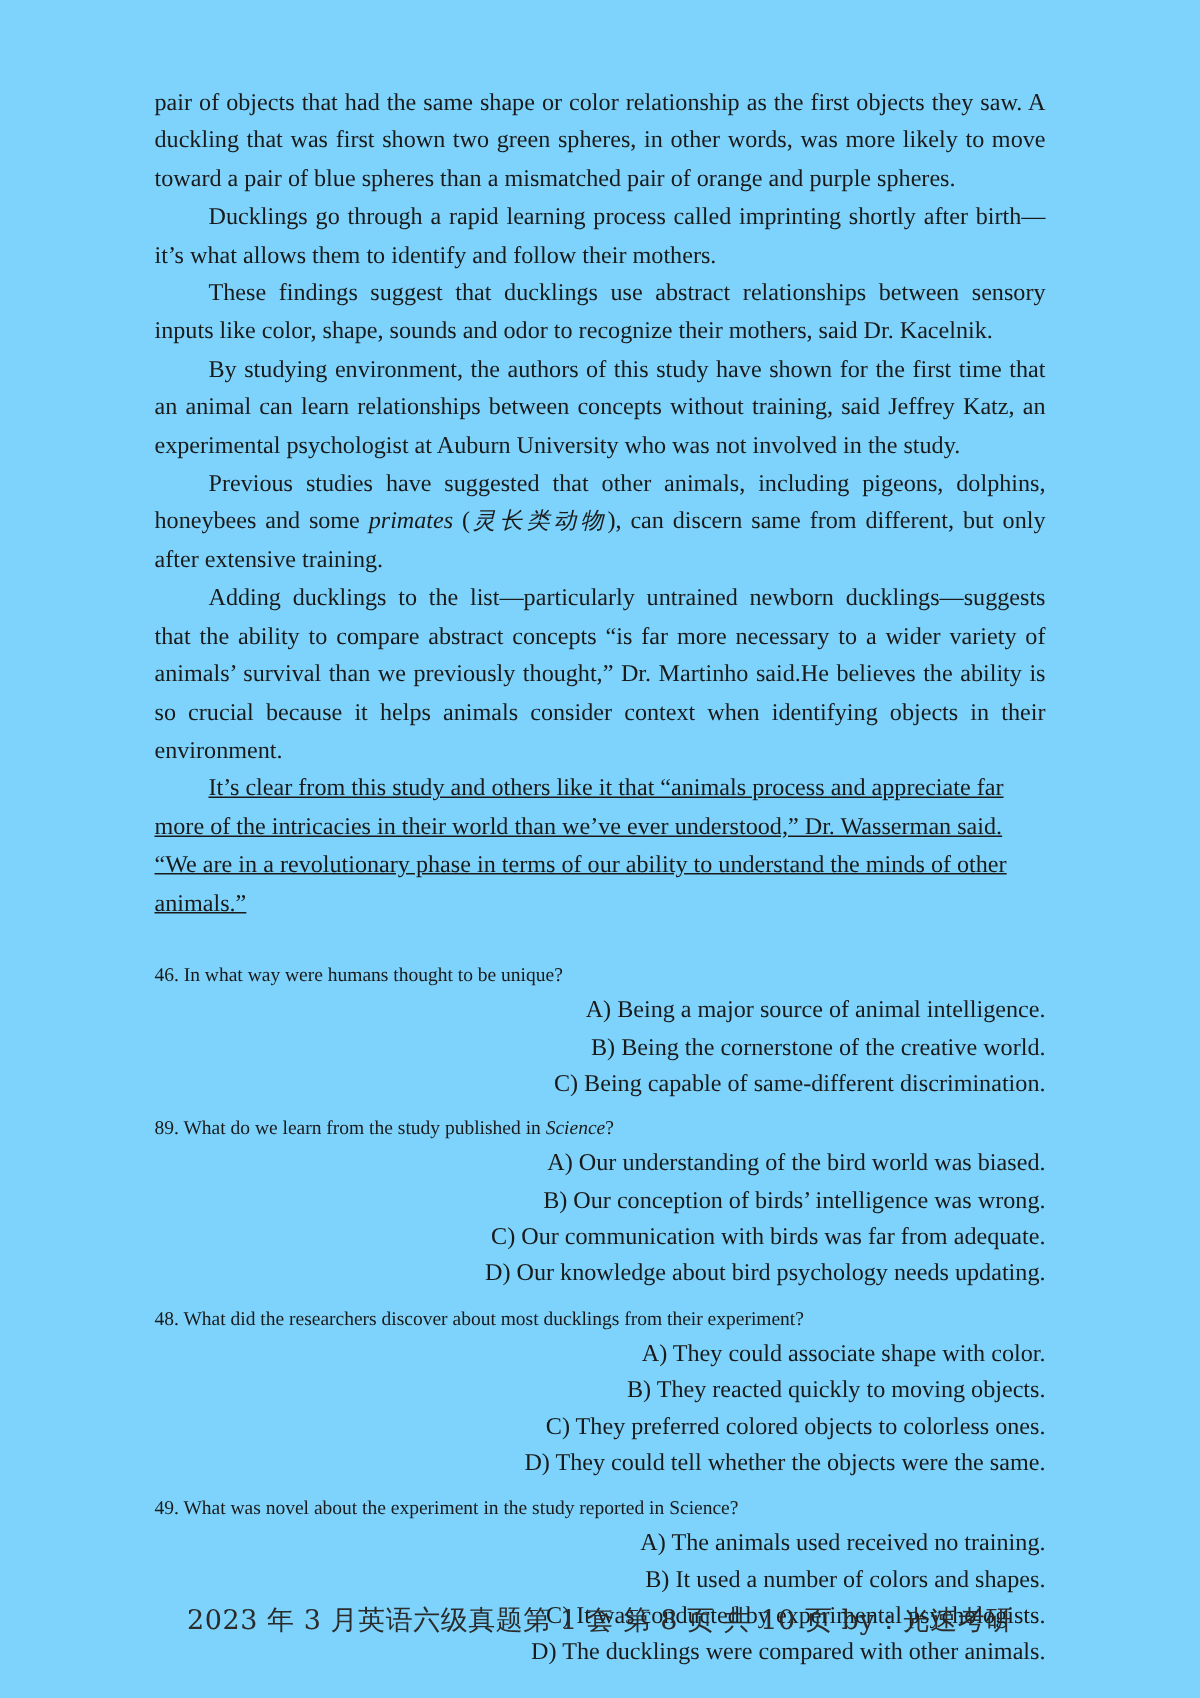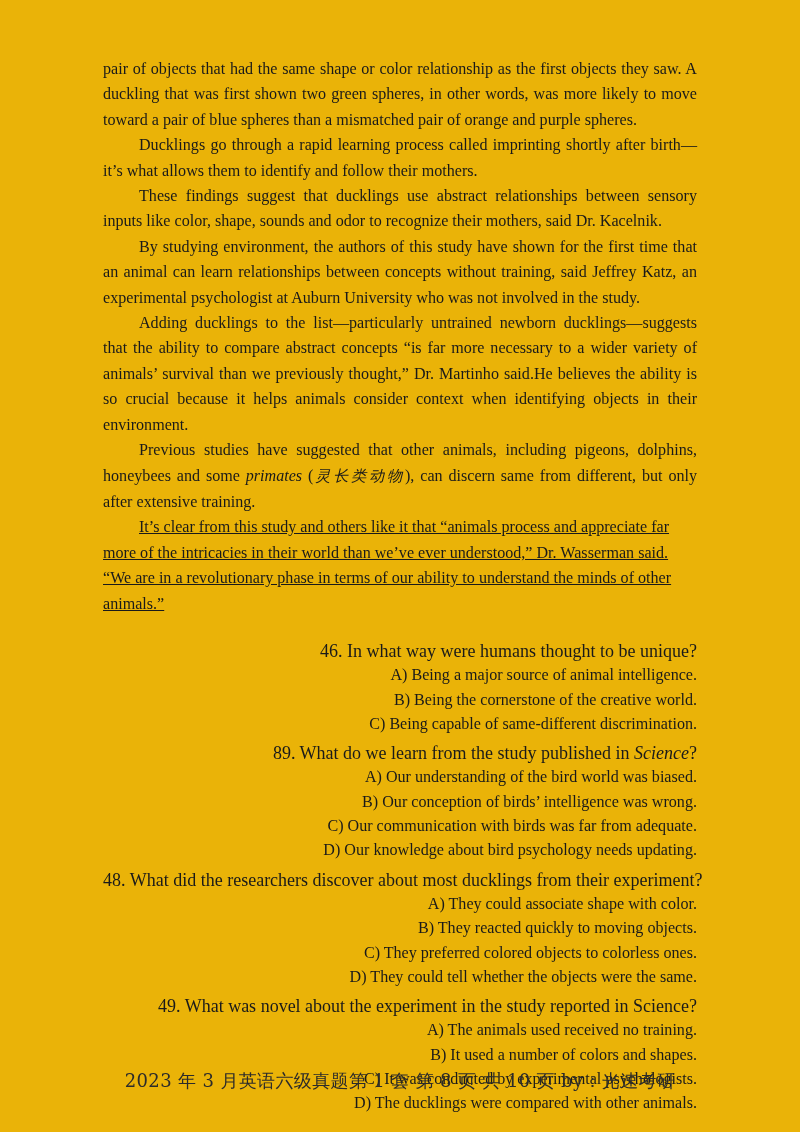--- a/index.html
+++ b/index.html
@@ -14,21 +14,21 @@
     font-family: "Liberation Serif", "DejaVu Serif", serif;
     color: #1a1a1a;
     overflow: hidden;
   }
   #page {
     position: absolute;
     left: 0;
     top: 0;
     width: 800px;
     height: 1132px;
-    background: #eab308;
+    background: #7dd3fc;
   }
   #content {
     position: absolute;
     left: 103px;
     top: 56px;
     width: 594px;
   }
 
   
   .passage { }
@@ -58,24 +58,24 @@
   }
 
   
   .questions {
     margin-top: 23px;
   }
   .qblock {
     margin-bottom: 5px;
   }
   .qstem {
-    font-size: 18px;
+    font-size: 13px;
     line-height: 24.3px;
     margin: 0;
-    text-align: right;
+    text-align: left;
     white-space: nowrap;
   }
   .qstem .qnum {
     display: inline-block;
   }
   .opt {
     font-size: 16.1px;
     line-height: 24.3px;
     margin: 0;
     padding-left: 25px;
@@ -108,23 +108,23 @@
     <section class="passage">
 
       <p class="para">pair of objects that had the same shape or color relationship as the first objects they saw. A duckling that was first shown two green spheres, in other words, was more likely to move toward a pair of blue spheres than a mismatched pair of orange and purple spheres.</p>
 
       <p class="para indent">Ducklings go through a rapid learning process called imprinting shortly after birth—it’s what allows them to identify and follow their mothers.</p>
 
       <p class="para indent">These findings suggest that ducklings use abstract relationships between sensory inputs like color, shape, sounds and odor to recognize their mothers, said Dr. Kacelnik.</p>
 
       <p class="para indent">By studying environment, the authors of this study have shown for the first time that an animal can learn relationships between concepts without training, said Jeffrey Katz, an experimental psychologist at Auburn University who was not involved in the study.</p>
 
+      <p class="para indent"><span>Previous studies have suggested that other animals, including pigeons, dolphins, honeybees and some </span><span class="it">primates</span><span> (</span><span class="cjk">灵长类动物</span><span>), can discern same from different, but only after extensive training.</span></p>
+
       <p class="para indent">Adding ducklings to the list—particularly untrained newborn ducklings—suggests that the ability to compare abstract concepts “is far more necessary to a wider variety of animals’ survival than we previously thought,” Dr. Martinho said.He believes the ability is so crucial because it helps animals consider context when identifying objects in their environment.</p>
-
-      <p class="para indent"><span>Previous studies have suggested that other animals, including pigeons, dolphins, honeybees and some </span><span class="it">primates</span><span> (</span><span class="cjk">灵长类动物</span><span>), can discern same from different, but only after extensive training.</span></p>
 
       <p class="para indent last-left">It’s clear from this study and others like it that “animals process and appreciate far more of the intricacies in their world than we’ve ever understood,” Dr. Wasserman said. “We are in a revolutionary phase in terms of our ability to understand the minds of other animals.”</p>
 
     </section>
 
     <section class="questions">
 
       <div class="qblock">
         <p class="qstem"><span class="qnum">46.</span> <span>In what way were humans thought to be unique?</span></p>
         <p class="opt">A) Being a major source of animal intelligence.</p>

